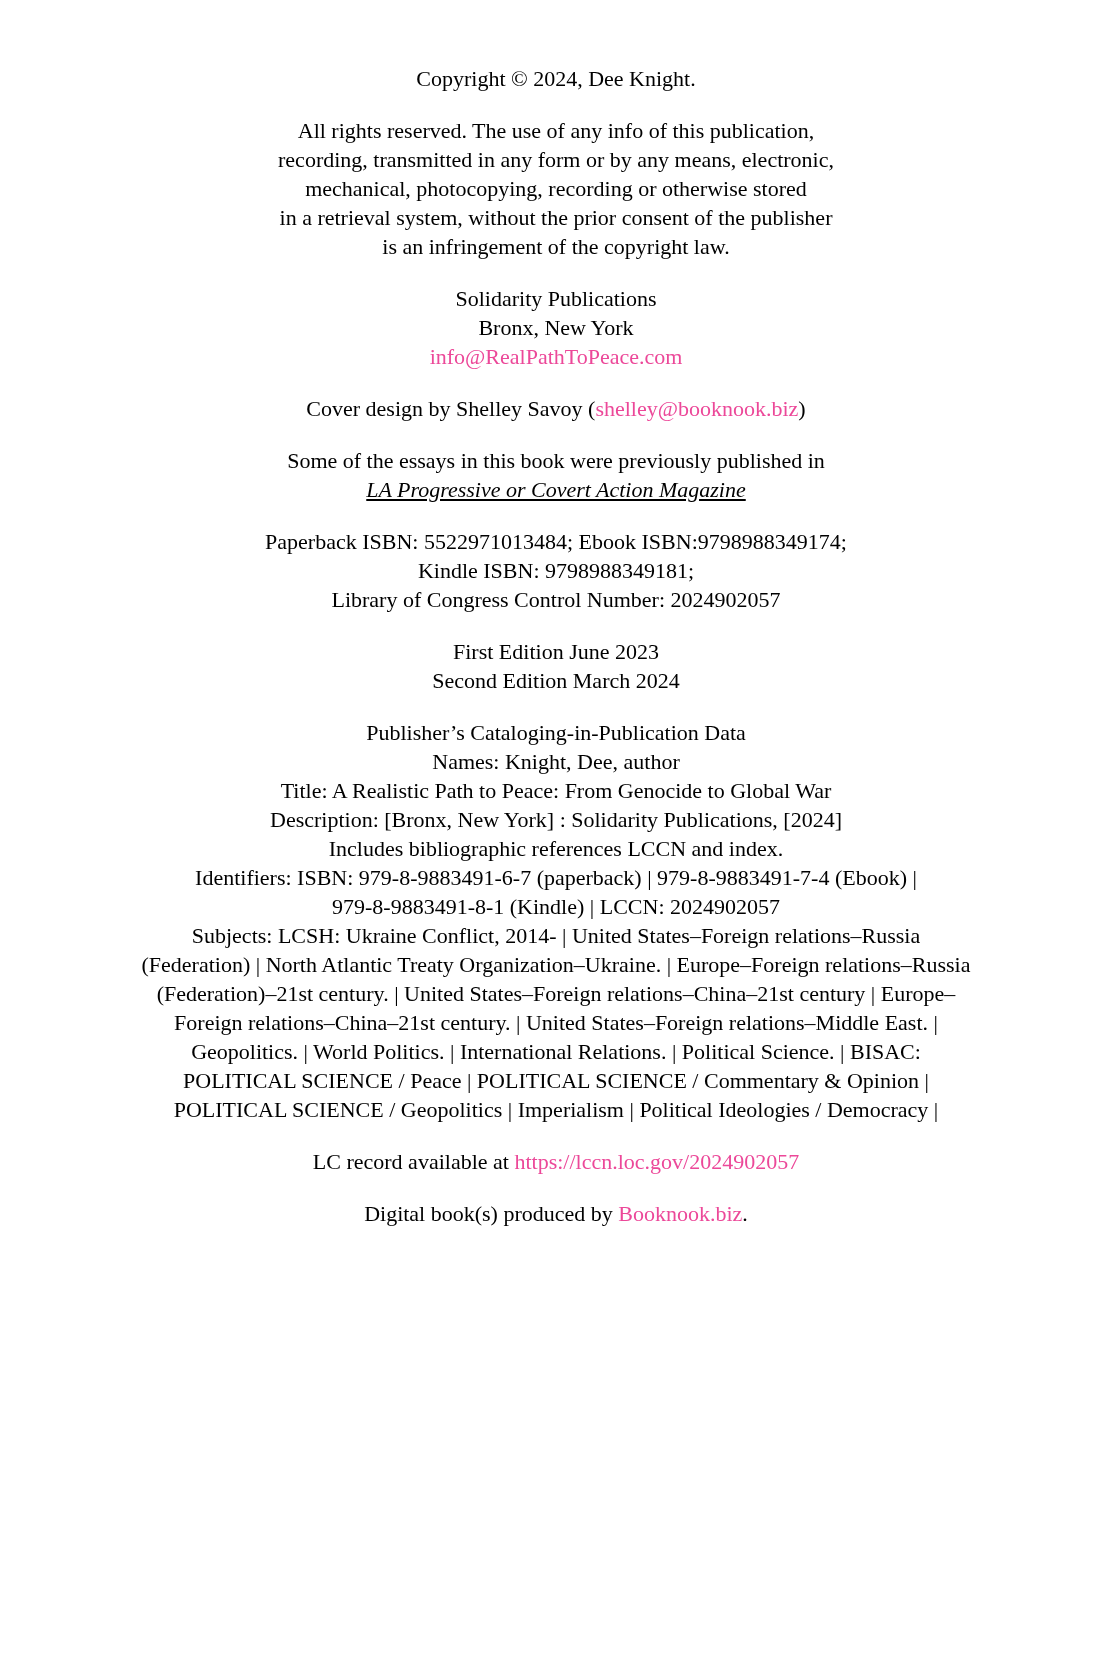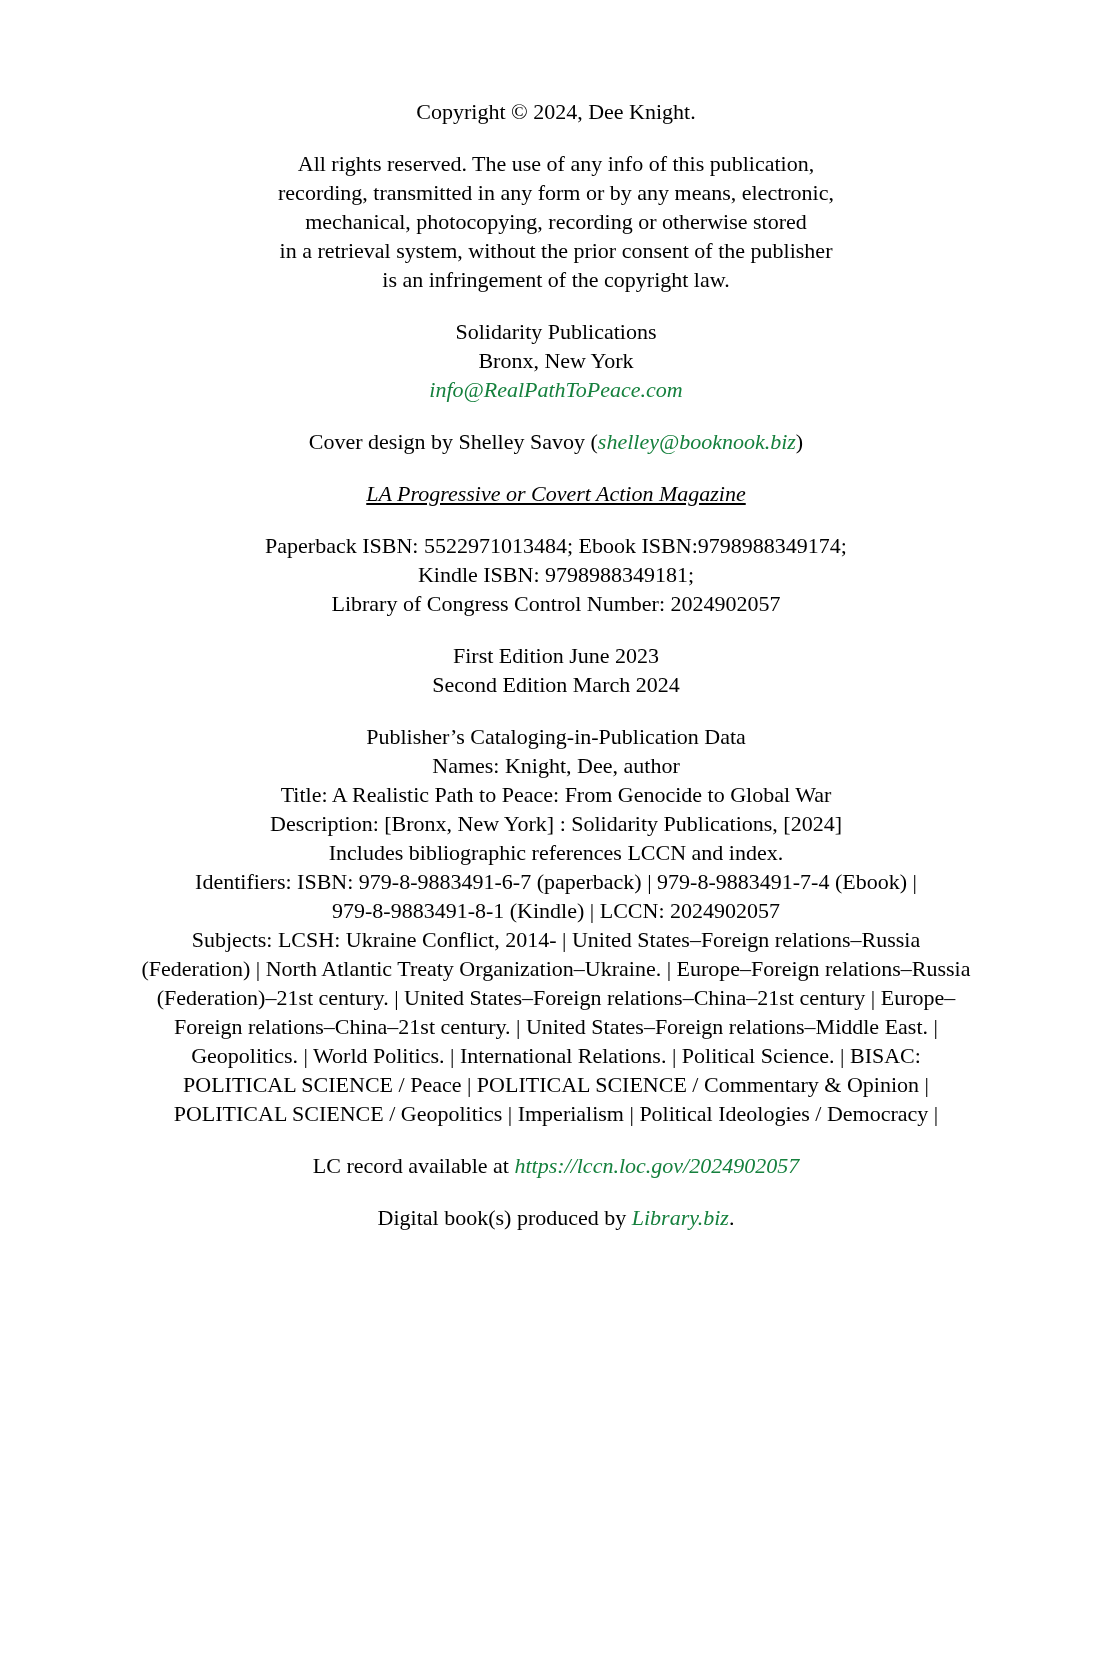--- a/index.html
+++ b/index.html
@@ -7,21 +7,21 @@
     padding: 0;
     background: #ffffff;
   }
   .page {
     position: relative;
     width: 1112px;
     height: 1667px;
     margin: 0 auto;
     background: #ffffff;
     box-sizing: border-box;
-    padding-top: 97px;
+    padding-top: 64px;
     font-family: "Liberation Serif", "DejaVu Serif", serif;
     font-size: 22px;
     line-height: 29px;
     color: #000000;
     text-align: center;
     overflow: hidden;
   }
   .para {
     margin: 0 auto 23px auto;
     padding: 0;
@@ -29,24 +29,23 @@
   }
   .line {
     display: block;
     white-space: nowrap;
   }
   .italic {
     font-style: italic;
     text-decoration: underline;
   }
   a.link {
-    color: #15803d;
+    color: #ec4899;
     text-decoration: none;
     cursor: pointer;
-    font-style: italic;
   }
 </style>
 </head>
 <body>
 
 <main class="page">
 
   <p class="para">
     <span class="line">Copyright © 2024, Dee Knight.</span>
   </p>
@@ -63,20 +62,21 @@
     <span class="line">Solidarity Publications</span>
     <span class="line">Bronx, New York</span>
     <span class="line"><a class="link">info@RealPathToPeace.com</a></span>
   </p>
 
   <p class="para">
     <span class="line"><span>Cover design by Shelley Savoy (</span><a class="link">shelley@booknook.biz</a><span>)</span></span>
   </p>
 
   <p class="para">
+    <span class="line">Some of the essays in this book were previously published in</span>
     <span class="line italic">LA Progressive or Covert Action Magazine</span>
   </p>
 
   <p class="para">
     <span class="line">Paperback ISBN: 5522971013484; Ebook ISBN:9798988349174;</span>
     <span class="line">Kindle ISBN: 9798988349181;</span>
     <span class="line">Library of Congress Control Number: 2024902057</span>
   </p>
 
   <p class="para">
@@ -99,16 +99,16 @@
     <span class="line">Geopolitics. | World Politics. | International Relations. | Political Science. | BISAC:</span>
     <span class="line">POLITICAL SCIENCE / Peace | POLITICAL SCIENCE / Commentary &amp; Opinion |</span>
     <span class="line">POLITICAL SCIENCE / Geopolitics | Imperialism | Political Ideologies / Democracy |</span>
   </p>
 
   <p class="para">
     <span class="line"><span>LC record available at </span><a class="link">https://lccn.loc.gov/2024902057</a></span>
   </p>
 
   <p class="para">
-    <span class="line"><span>Digital book(s) produced by </span><a class="link">Library.biz</a><span>.</span></span>
+    <span class="line"><span>Digital book(s) produced by </span><a class="link">Booknook.biz</a><span>.</span></span>
   </p>
 
 </main>
 
 </body></html>

